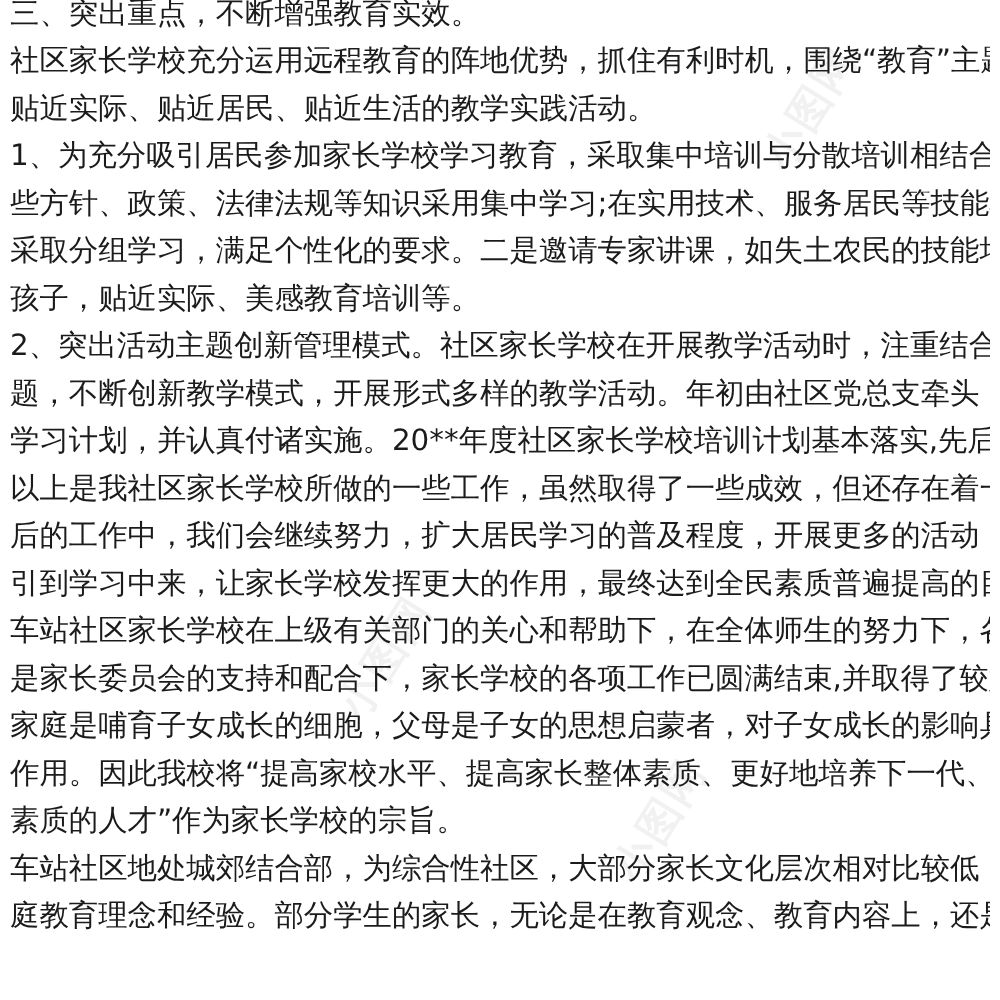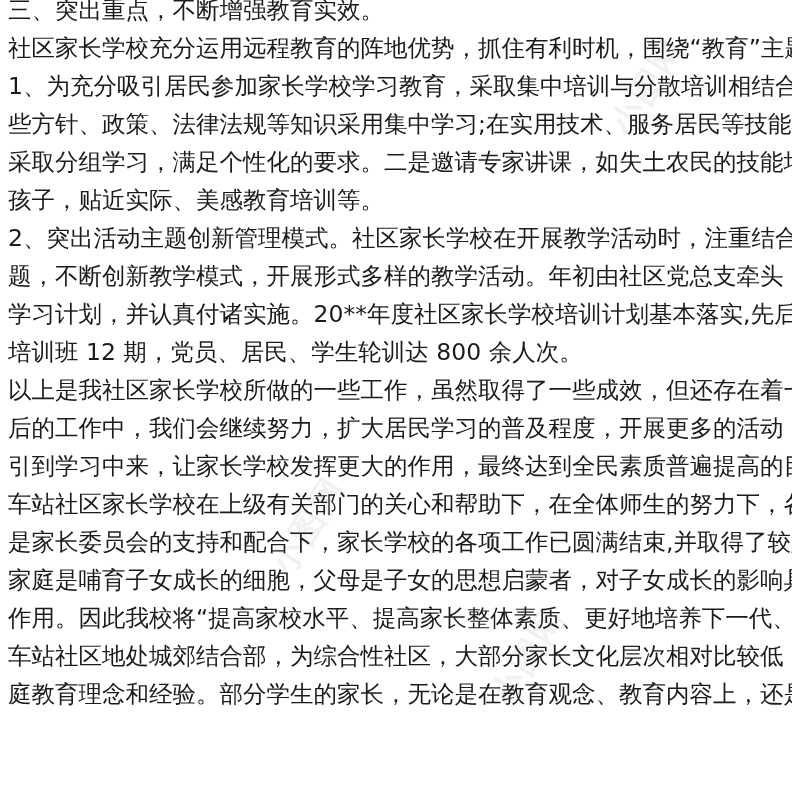--- a/index.html
+++ b/index.html
@@ -114,20 +114,21 @@
         <span class="ch">，</span>
         <span class="ch">围</span>
         <span class="ch">绕</span>
         <span class="ch">“</span>
         <span class="ch">教</span>
         <span class="ch">育</span>
         <span class="ch">”</span>
         <span class="ch">主</span>
         <span class="ch">题</span>
       </div>
+      <div class="line plain">贴近实际、贴近居民、贴近生活的教学实践活动。</div>
       <div class="line justify">
         <span class="ch">1</span>
         <span class="ch">、</span>
         <span class="ch">为</span>
         <span class="ch">充</span>
         <span class="ch">分</span>
         <span class="ch">吸</span>
         <span class="ch">引</span>
         <span class="ch">居</span>
         <span class="ch">民</span>
@@ -334,21 +335,20 @@
         <span class="ch">计</span>
         <span class="ch">划</span>
         <span class="ch">基</span>
         <span class="ch">本</span>
         <span class="ch">落</span>
         <span class="ch">实</span>
         <span class="ch">,</span>
         <span class="ch">先</span>
         <span class="ch">后</span>
       </div>
-      <div class="line plain">培训班 12 期，党员、居民、学生轮训达 800 余人次。</div>
       <div class="line justify">
         <span class="ch">以</span>
         <span class="ch">上</span>
         <span class="ch">是</span>
         <span class="ch">我</span>
         <span class="ch">社</span>
         <span class="ch">区</span>
         <span class="ch">家</span>
         <span class="ch">长</span>
         <span class="ch">学</span>
@@ -517,20 +517,21 @@
         <span class="ch">更</span>
         <span class="ch">好</span>
         <span class="ch">地</span>
         <span class="ch">培</span>
         <span class="ch">养</span>
         <span class="ch">下</span>
         <span class="ch">一</span>
         <span class="ch">代</span>
         <span class="ch">、</span>
       </div>
+      <div class="line plain">素质的人才”作为家长学校的宗旨。</div>
       <div class="line justify">
         <span class="ch">车</span>
         <span class="ch">站</span>
         <span class="ch">社</span>
         <span class="ch">区</span>
         <span class="ch">地</span>
         <span class="ch">处</span>
         <span class="ch">城</span>
         <span class="ch">郊</span>
         <span class="ch">结</span>

